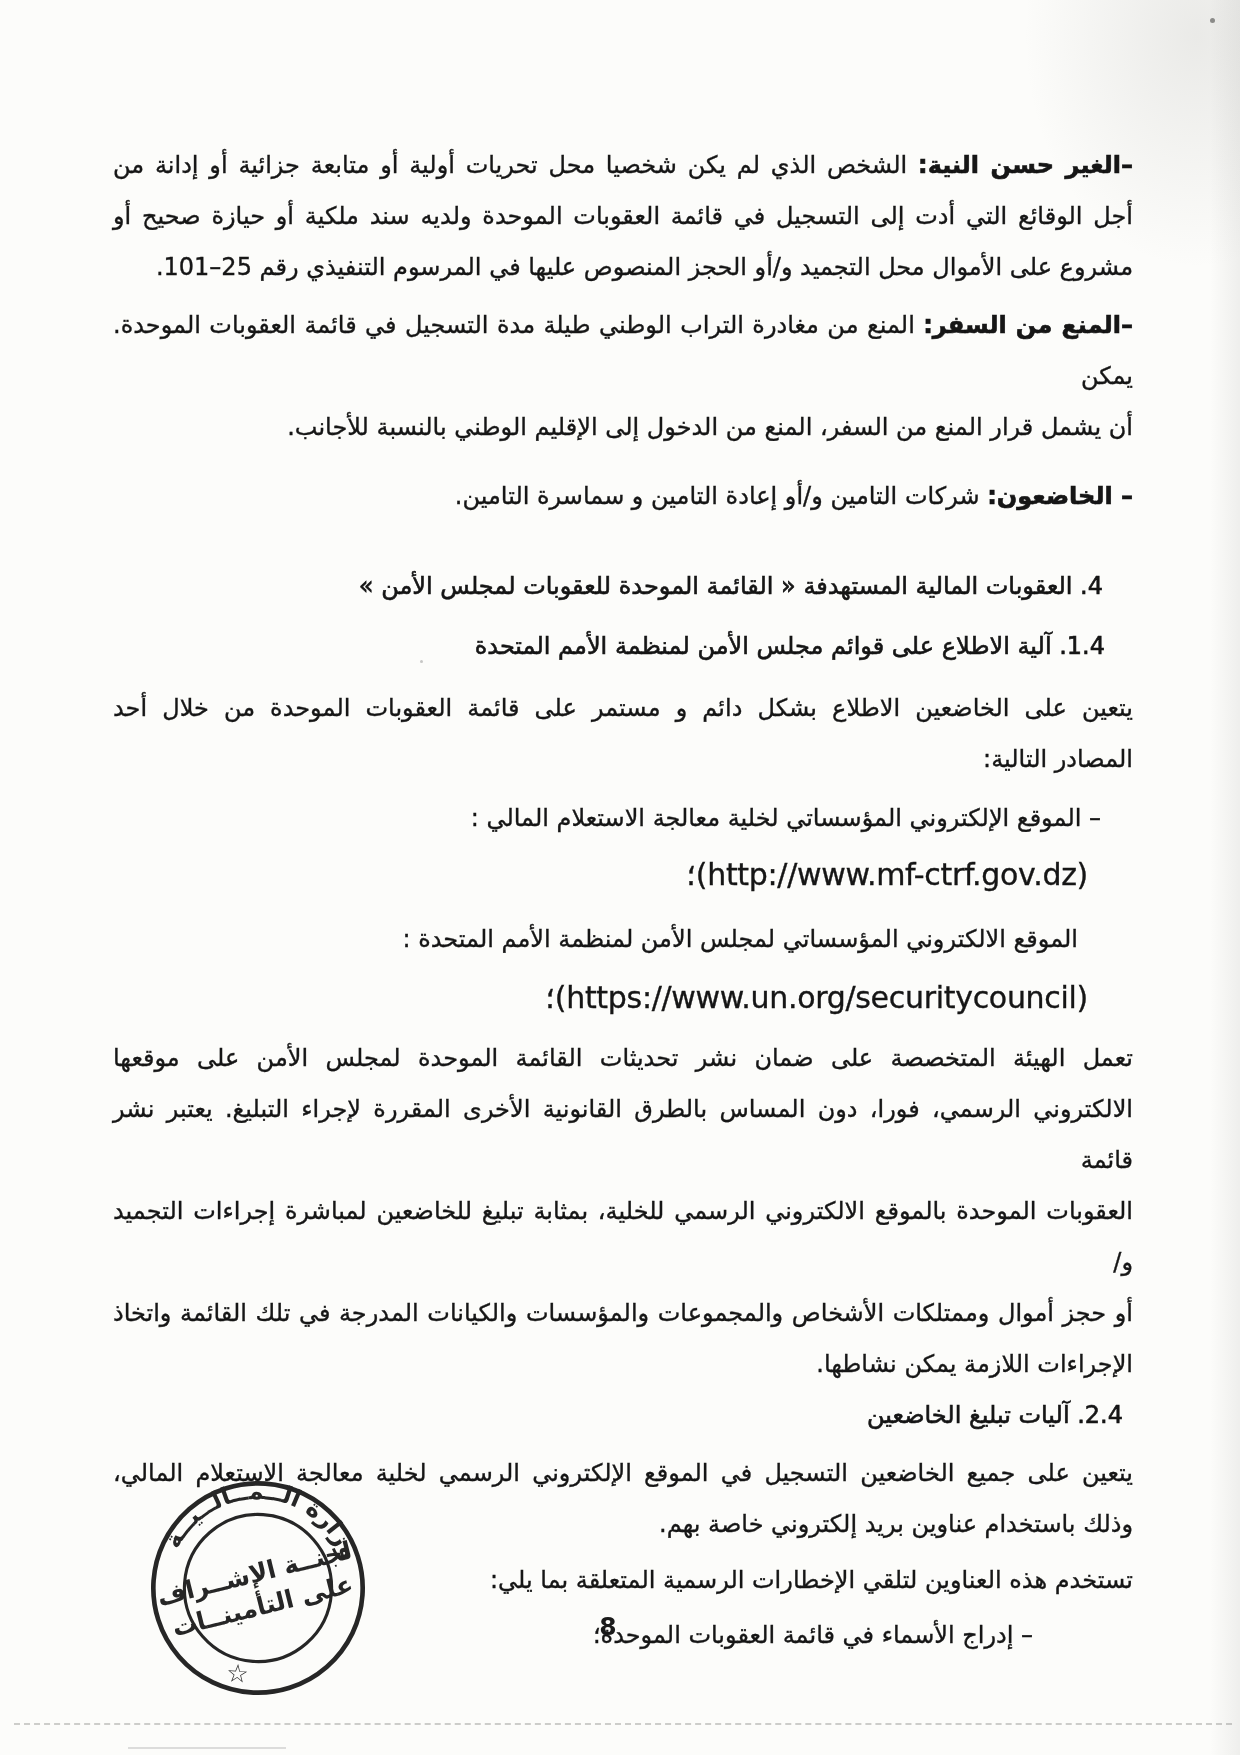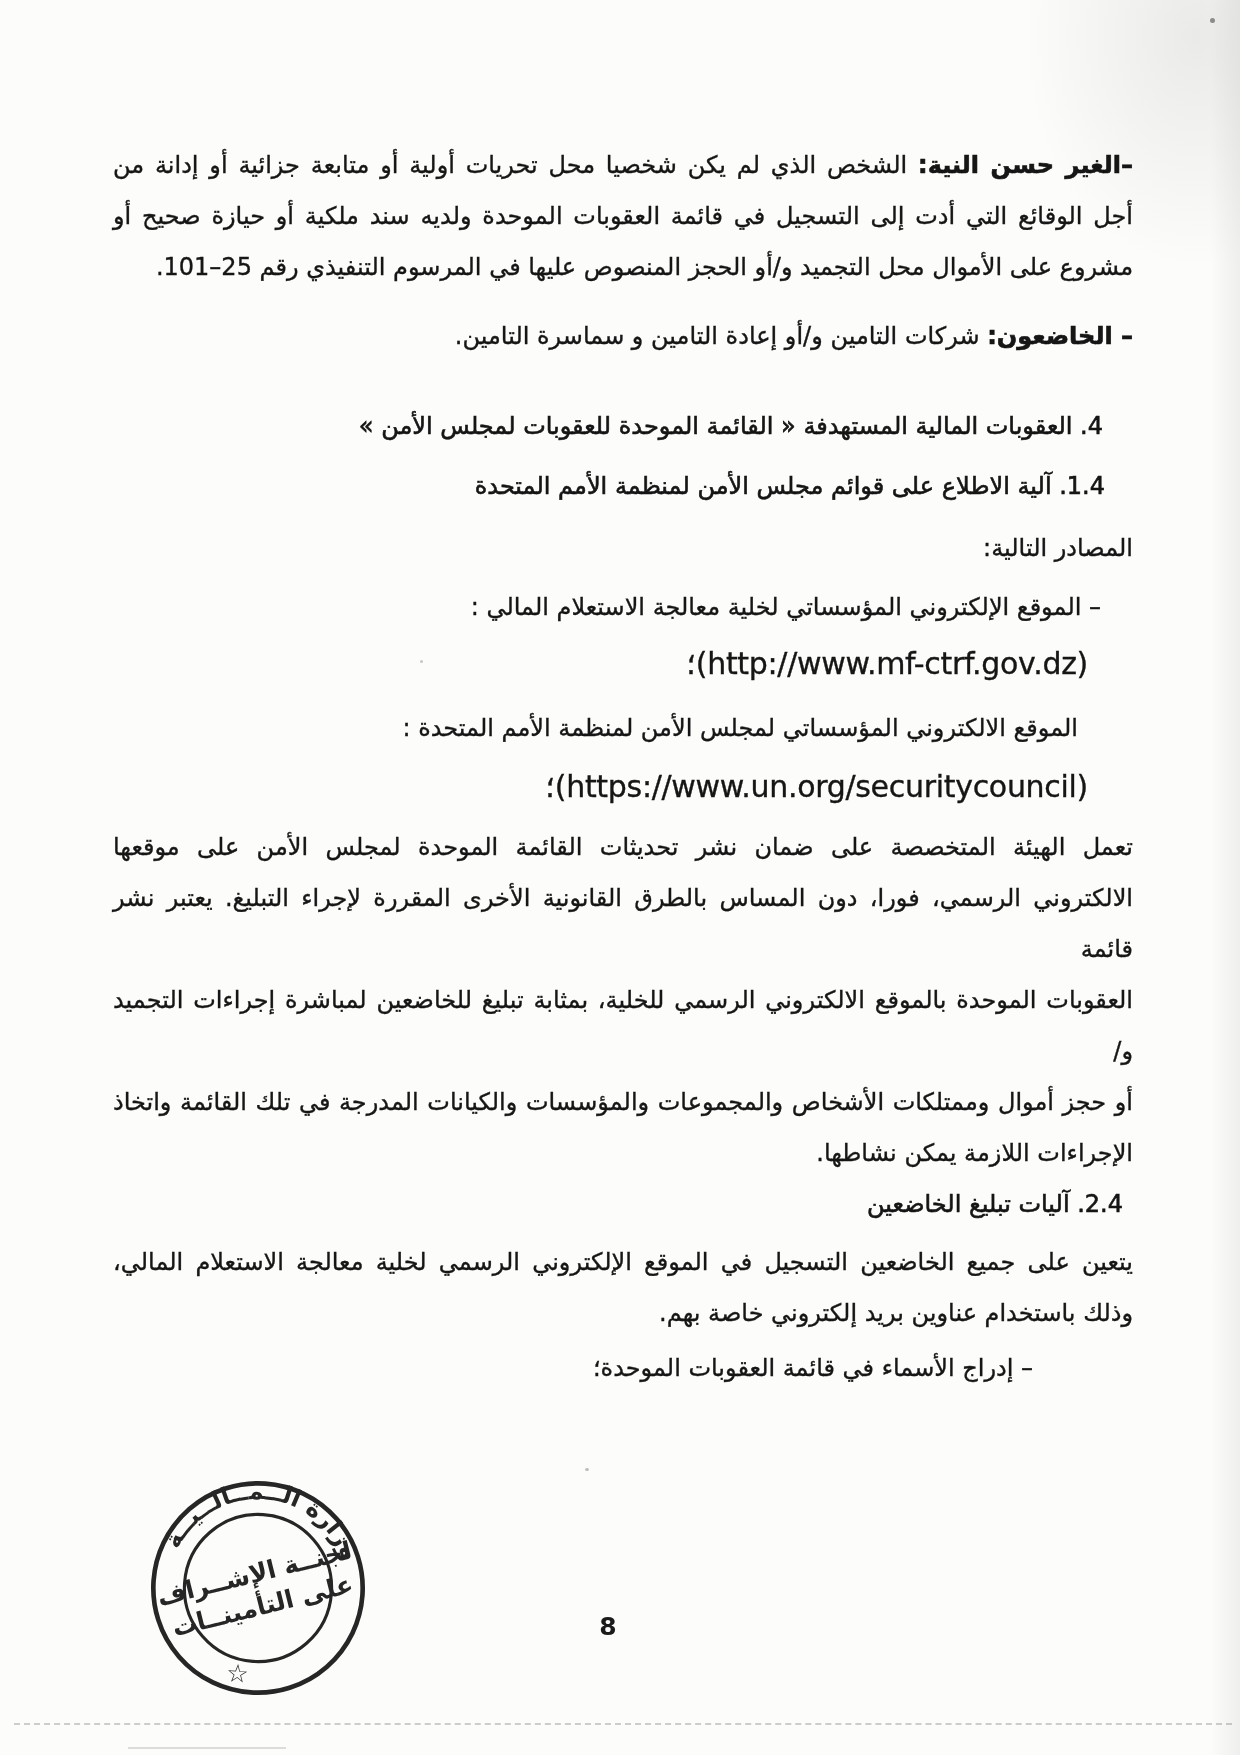--- a/index.html
+++ b/index.html
@@ -47,30 +47,35 @@
 
   <div class="corner-noise"></div>
   <div class="edge-shade"></div>
 
   <main class="doc" id="doc-body">
       <div class="block" style="margin-top: 140px;">
         <div class="line fill"><b>–الغير حسن النية:</b> الشخص الذي لم يكن شخصيا محل تحريات أولية أو متابعة جزائية أو إدانة من</div>
         <div class="line fill">أجل الوقائع التي أدت إلى التسجيل في قائمة العقوبات الموحدة ولديه سند ملكية أو حيازة صحيح أو</div>
         <div class="line end">مشروع على الأموال محل التجميد و/أو الحجز المنصوص عليها في المرسوم التنفيذي رقم 25–101.</div>
       </div>
+      <div class="block" style="margin-top: 7px;">
+        <div class="line fill"><b>–المنع من السفر:</b> المنع من مغادرة التراب الوطني طيلة مدة التسجيل في قائمة العقوبات الموحدة. يمكن</div>
+        <div class="line end">أن يشمل قرار المنع من السفر، المنع من الدخول إلى الإقليم الوطني بالنسبة للأجانب.</div>
+      </div>
       <div class="block" style="margin-top: 18px;">
         <div class="line end"><b>– الخاضعون:</b> شركات التامين و/أو إعادة التامين و سماسرة التامين.</div>
       </div>
       <div class="block heading" style="margin-top: 39px;">
         <div class="line end" style="padding-right: 30px;">4. العقوبات المالية المستهدفة « القائمة الموحدة للعقوبات لمجلس الأمن »</div>
       </div>
       <div class="block heading" style="margin-top: 9px;">
         <div class="line end" style="padding-right: 28px;">1.4. آلية الاطلاع على قوائم مجلس الأمن لمنظمة الأمم المتحدة</div>
       </div>
       <div class="block" style="margin-top: 11px;">
+        <div class="line fill">يتعين على الخاضعين الاطلاع بشكل دائم و مستمر على قائمة العقوبات الموحدة من خلال أحد</div>
         <div class="line end">المصادر التالية:</div>
       </div>
       <div class="block" style="margin-top: 8px;">
         <div class="line end" style="padding-right: 32px;">– الموقع الإلكتروني المؤسساتي لخلية معالجة الاستعلام المالي :</div>
       </div>
       <div class="block" style="margin-top: 5px;">
         <div class="line end latin" style="padding-right: 45px;">(http://www.mf-ctrf.gov.dz)؛</div>
       </div>
       <div class="block" style="margin-top: 14px;">
         <div class="line end" style="padding-right: 55px;">الموقع الالكتروني المؤسساتي لمجلس الأمن لمنظمة الأمم المتحدة :</div>
@@ -84,20 +89,23 @@
         <div class="line fill">العقوبات الموحدة بالموقع الالكتروني الرسمي للخلية، بمثابة تبليغ للخاضعين لمباشرة إجراءات التجميد و/</div>
         <div class="line fill">أو حجز أموال وممتلكات الأشخاص والمجموعات والمؤسسات والكيانات المدرجة في تلك القائمة واتخاذ</div>
         <div class="line end">الإجراءات اللازمة يمكن نشاطها.</div>
       </div>
       <div class="block heading" style="margin-top: 0px;">
         <div class="line end" style="padding-right: 10px;">2.4. آليات تبليغ الخاضعين</div>
       </div>
       <div class="block" style="margin-top: 7px;">
         <div class="line fill">يتعين على جميع الخاضعين التسجيل في الموقع الإلكتروني الرسمي لخلية معالجة الاستعلام المالي،</div>
         <div class="line end">وذلك باستخدام عناوين بريد إلكتروني خاصة بهم.</div>
+      </div>
+      <div class="block" style="margin-top: 5px;">
+        <div class="line end">تستخدم هذه العناوين لتلقي الإخطارات الرسمية المتعلقة بما يلي:</div>
       </div>
       <div class="block" style="margin-top: 4px;">
         <div class="line end" style="padding-right: 100px;">–  إدراج الأسماء في قائمة العقوبات الموحدة؛</div>
       </div>
     </main>
 
   <div class="page-number">8</div>
 
   <div class="stamp">
     <svg viewBox="0 0 220 220">

